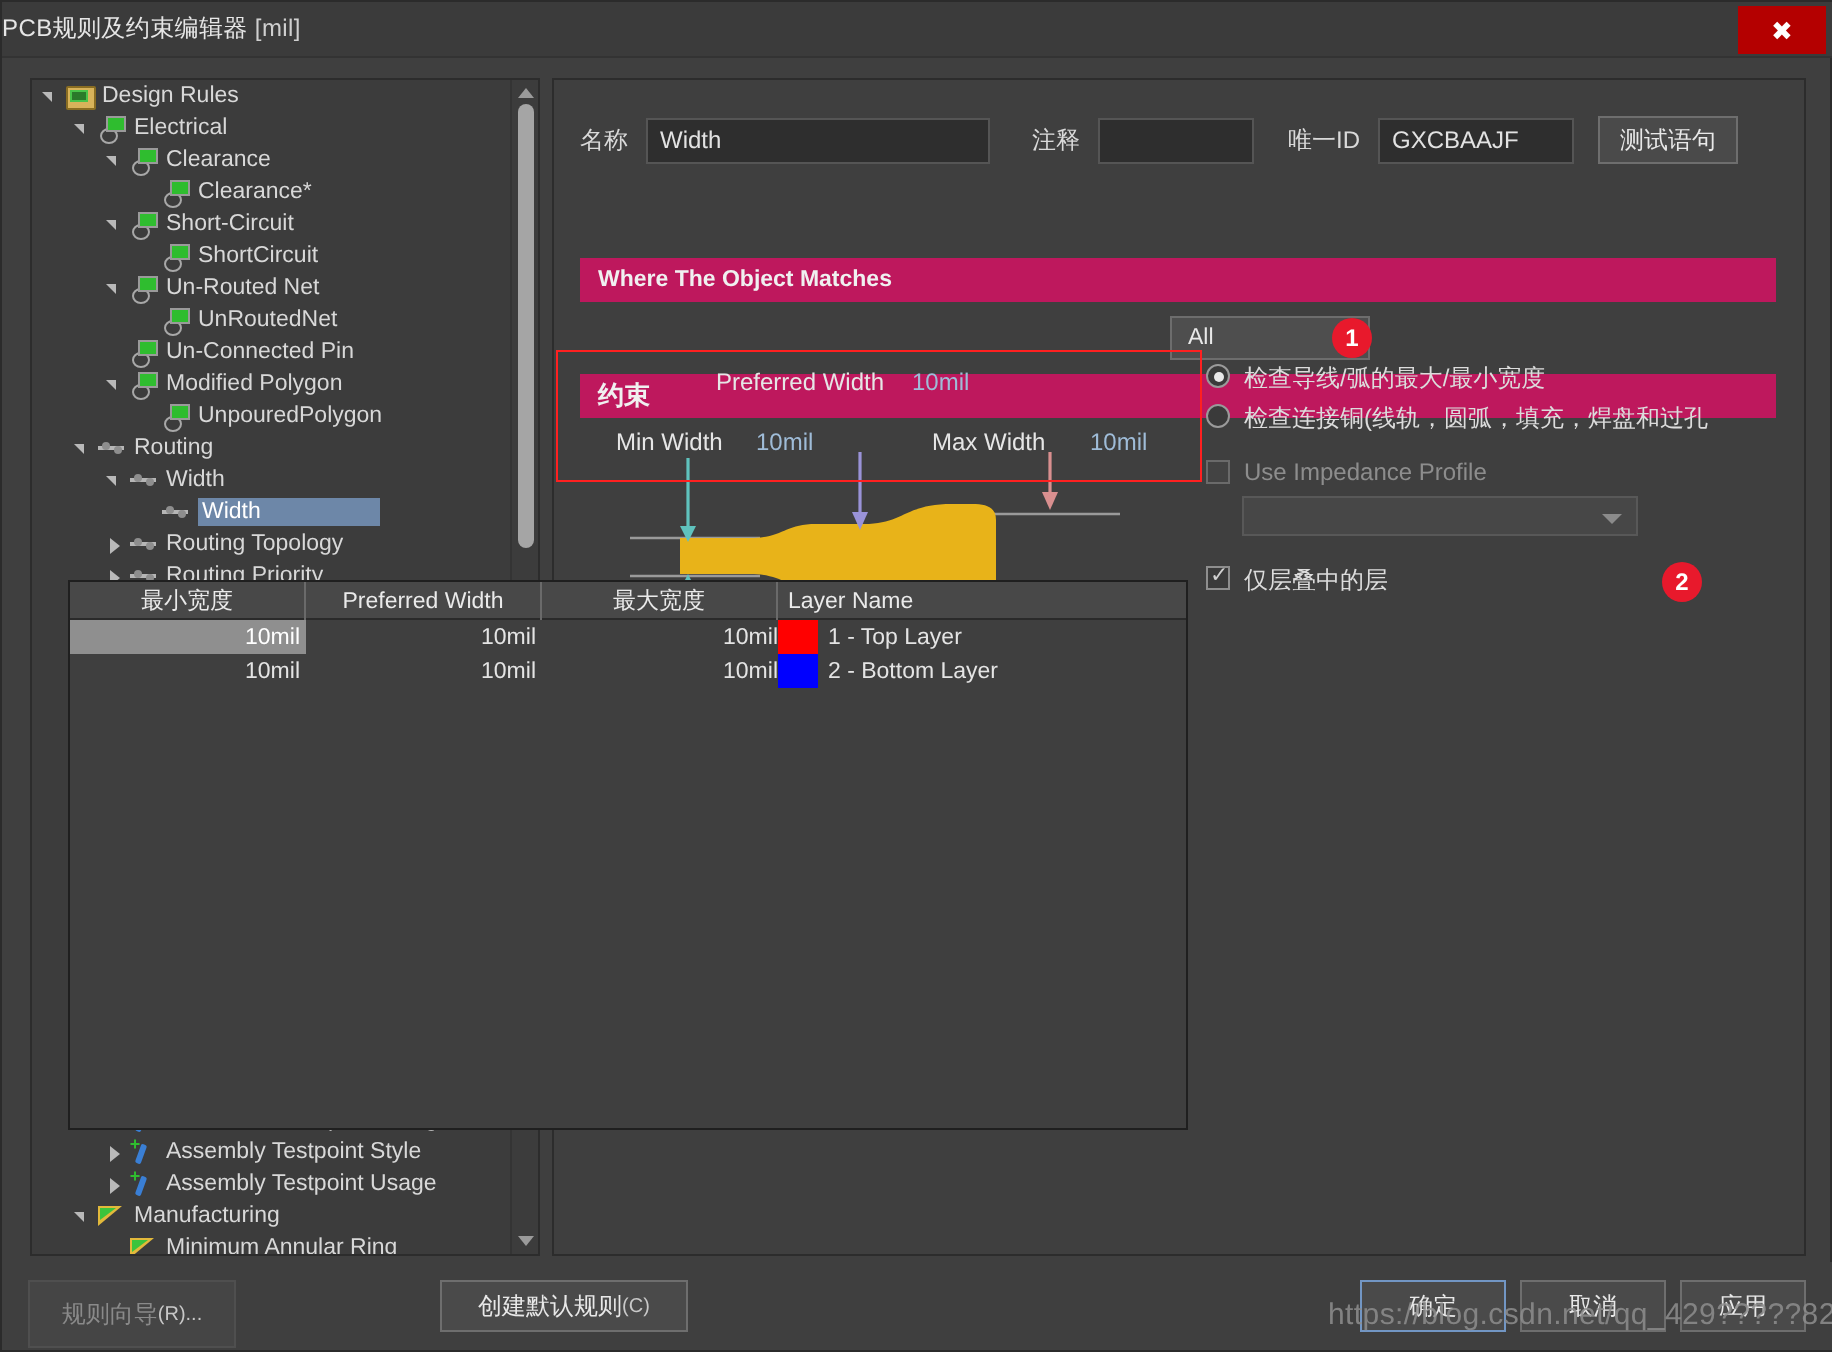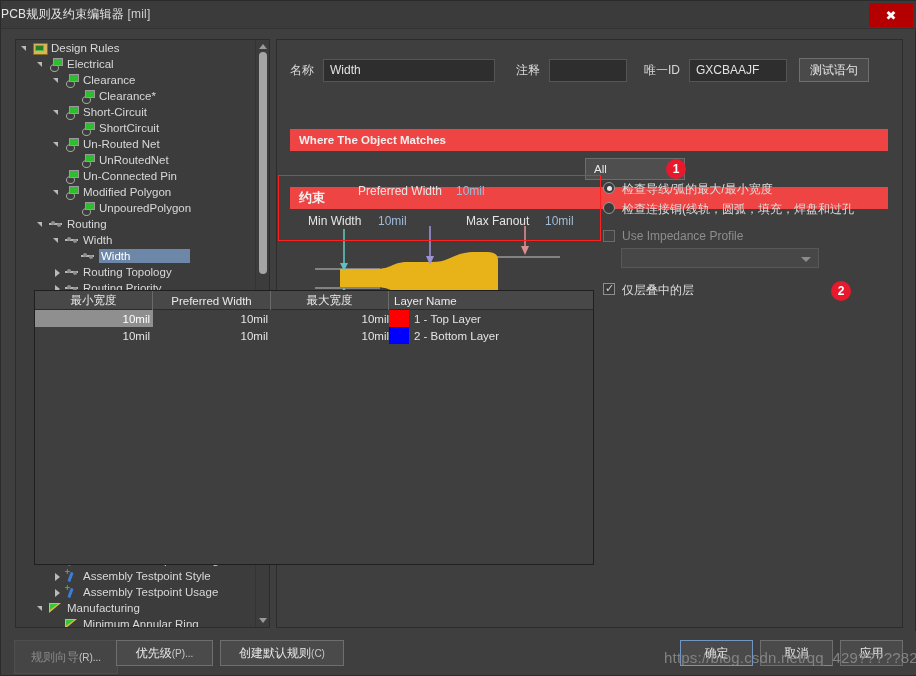--- a/index.html
+++ b/index.html
@@ -202,21 +202,21 @@
     height: 24px;
     padding: 0 10px;
     display: inline-flex; align-items: center; justify-content: center;
     cursor: pointer;
     white-space: nowrap;
   }
 
   .section-bar {
     position: absolute; left: 13px;
     width: 598px; height: 22px;
-    background: #ef4444;
+    background: #be185d;
     display: flex; align-items: center;
     padding-left: 9px;
     font-size: 11.5px; color: #f0f0f0; font-weight: bold;
   }
   .section-bar.where { top: 89px; }
   .section-bar.constraint { top: 147px; font-size: 13px; }
 
   .combo {
     position: absolute; left: 308px; top: 118px;
     width: 100px; height: 22px;
@@ -607,21 +607,21 @@
     </div>
     <div class="badge b1">1</div>
 
     <div class="section-bar constraint">约束</div>
 
     <div class="diagram">
       <span class="dlabel" style="left:78px; top:10px;">Preferred Width</span>
       <span class="dvalue" style="left:176px; top:10px;">10mil</span>
       <span class="dlabel" style="left:28px; top:40px;">Min Width</span>
       <span class="dvalue" style="left:98px; top:40px;">10mil</span>
-      <span class="dlabel" style="left:186px; top:40px;">Max Fanout</span>
+      <span class="dlabel" style="left:186px; top:40px;">Max Width</span>
       <span class="dvalue" style="left:265px; top:40px;">10mil</span>
 
       <svg width="322" height="148" style="position:absolute;left:0;top:0;">
 
         <line x1="35" y1="95" x2="100" y2="95" stroke="#9a9a9a" stroke-width="1.3"></line>
         <line x1="35" y1="114" x2="100" y2="114" stroke="#9a9a9a" stroke-width="1.3"></line>
         <line x1="120" y1="93" x2="185" y2="93" stroke="#9a9a9a" stroke-width="1.3"></line>
         <line x1="120" y1="118" x2="185" y2="118" stroke="#9a9a9a" stroke-width="1.3"></line>
         <line x1="215" y1="83" x2="280" y2="83" stroke="#9a9a9a" stroke-width="1.3"></line>
         <line x1="215" y1="128" x2="280" y2="128" stroke="#9a9a9a" stroke-width="1.3"></line>
@@ -699,24 +699,20 @@
           <div class="td c3">2 - Bottom Layer</div>
         </div>
       </div>
   </div>
 
   <div class="bottom">
     <div class="btn-wiz">
       <span>规则向导</span>
       <span class="hint">(R)...</span>
     </div>
-    <div class="btn btn-prio">
-      <span>优先级</span>
-      <span class="hint">(P)...</span>
-    </div>
     <div class="btn btn-default">
       <span>创建默认规则</span>
       <span class="hint">(C)</span>
     </div>
     <div class="btn btn-ok">确定</div>
     <div class="btn btn-cancel">取消</div>
     <div class="btn btn-apply">应用</div>
   </div>
 
   <div class="watermark">https://blog.csdn.net/qq_429?????824</div>

